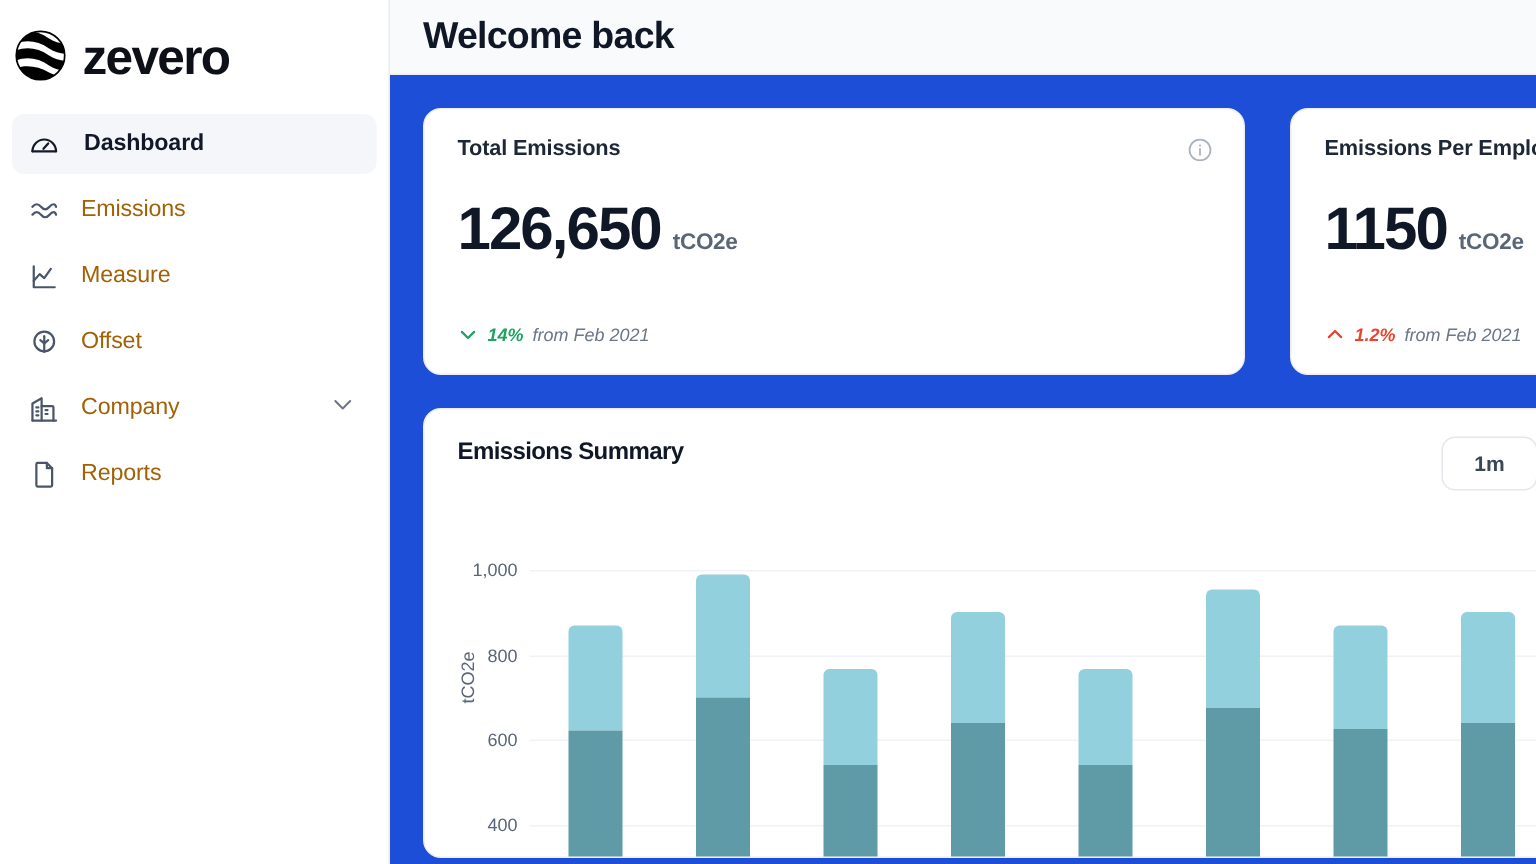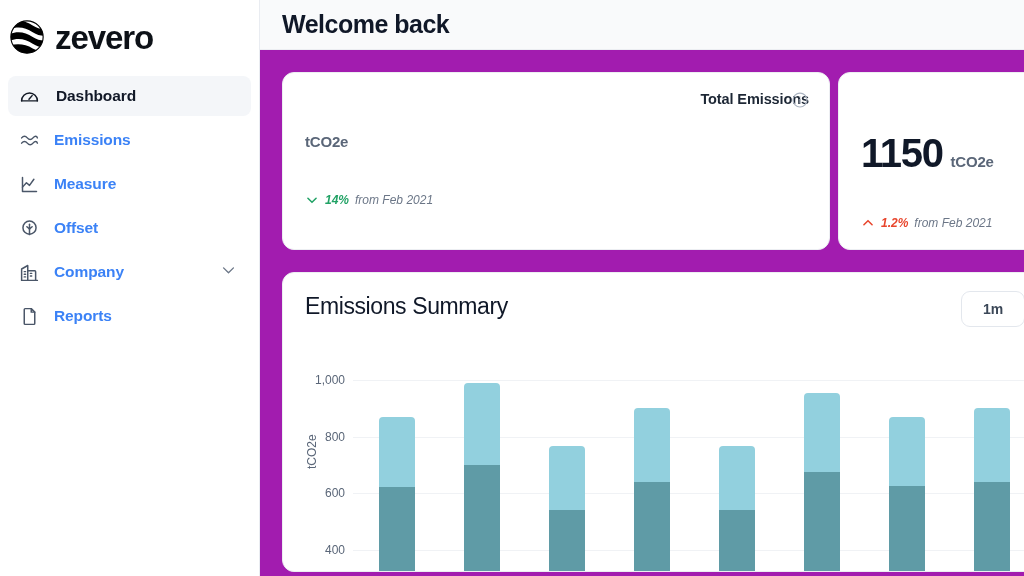--- a/index.html
+++ b/index.html
@@ -42,53 +42,53 @@
     position: relative;
   }
   .nav-item.active { background: #f4f6f9; gap: 16px; }
   .nav-icon {
     width: 22px; height: 22px; flex: 0 0 22px;
     display: flex; align-items: center; justify-content: center;
     color: #4a5668;
   }
   .nav-item.active .nav-icon { color: #131a26; }
   .nav-label {
-    font-size: 15.5px; color: #3b82f6; font-weight: 700;
+    font-size: 15.5px; color: #a16207; font-weight: 400;
     letter-spacing: -0.1px;
   }
   .nav-item.active .nav-label { color: #111827; font-weight: 700; }
   .nav-chevron {
     position: absolute; right: 14px; top: 50%;
     transform: translateY(-50%);
     color: #6b7687;
   }
 
   
   .main {
     flex: 1 1 auto; height: 576px;
-    background: #a21caf;
+    background: #1d4ed8;
     overflow: hidden;
     position: relative;
   }
   .topbar {
     height: 50px;
     display: flex; align-items: center;
     padding: 0 0 0 22px;
     background: #f9fafb;
     border-bottom: 1px solid #eceef2;
   }
   .page-title {
     font-size: 25px; font-weight: 700; color: #101828;
     letter-spacing: -0.5px;
   }
 
   .content { padding: 22px 0 0 22px; }
 
   
-  .stat-row { display: flex; gap: 8px; text-align: right; }
+  .stat-row { display: flex; gap: 30px; }
   .stat-card {
     background: #ffffff;
     border: 1px solid #eceef2;
     border-radius: 12px;
     padding: 18px 20px 20px 22px;
     position: relative;
     height: 178px;
   }
   .stat-card.first { width: 548px; flex: 0 0 548px; }
   .stat-card.second { width: 548px; flex: 0 0 548px; }
@@ -130,21 +130,21 @@
     background: #ffffff;
     border: 1px solid #eceef2;
     border-radius: 12px;
     padding: 20px 22px 0 22px;
     width: 766px;
     height: 300px;
     position: relative;
     overflow: hidden;
   }
   .chart-head-title {
-    font-size: 23px; font-weight: 400; color: #101828;
+    font-size: 16px; font-weight: 700; color: #101828;
     letter-spacing: -0.4px;
   }
   .chart-head-sub {
     margin-top: 7px;
     font-size: 13.5px; color: #6b7687; letter-spacing: -0.1px;
   }
   .range-pill {
     position: absolute; top: 18px; right: 22px;
     border: 1px solid #e3e7ed;
     border-radius: 9px;
@@ -313,20 +313,21 @@
         <div class="stat-card first">
           <div class="stat-title">Total Emissions</div>
           <span class="info-icon">
             <svg viewBox="0 0 24 24" width="18" height="18" fill="none" stroke="currentColor" stroke-width="1.6" stroke-linecap="round">
               <circle cx="12" cy="12" r="9.3"></circle>
                 <path d="M12 11v5.2"></path>
                 <circle cx="12" cy="7.9" r="0.9" fill="currentColor" stroke="none"></circle>
             </svg>
           </span>
           <div class="stat-value-row">
+            <span class="stat-value">126,650</span>
             <span class="stat-unit">tCO2e</span>
           </div>
           <div class="stat-delta">
             <span class="arrow delta-down">
               <svg viewBox="0 0 24 24" width="14" height="14" fill="none" stroke="currentColor" stroke-width="2.6" stroke-linecap="round" stroke-linejoin="round">
                 <path d="M5 9l7 7 7-7"></path>
               </svg>
             </span>
             <span class="delta-pct delta-down">14%</span>
             <span class="delta-from">from Feb 2021</span>

